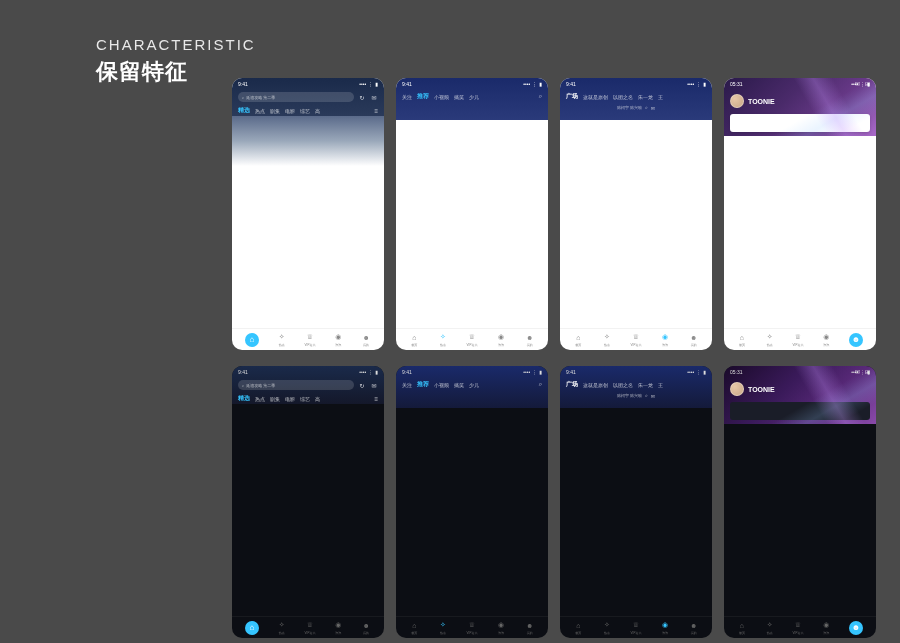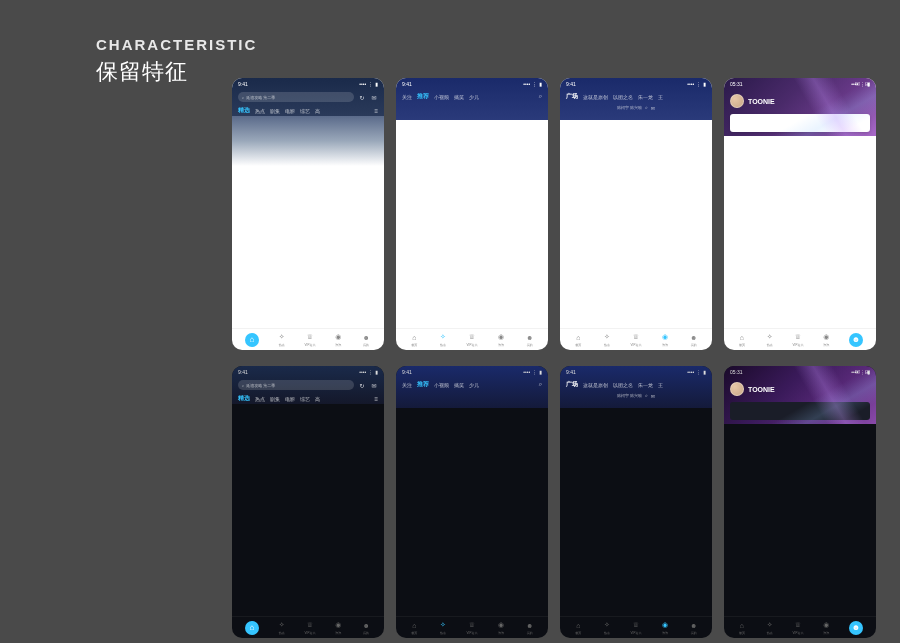--- a/index.html
+++ b/index.html
@@ -13,26 +13,26 @@
     }
     .header {
       position: absolute;
       left: 96px;
       top: 36px;
     }
     .subtitle {
       color: #e8e8e8;
       font-size: 15px;
       letter-spacing: 2px;
-      font-weight: 700;
+      font-weight: 400;
     }
     .title {
       color: #ffffff;
       font-size: 22px;
-      font-weight: 400;
+      font-weight: 700;
       margin-top: 4px;
       letter-spacing: 1px;
     }
     .grid {
       position: absolute;
       left: 232px;
       top: 78px;
       display: grid;
       grid-template-columns: repeat(4, 152px);
       grid-template-rows: repeat(2, 272px);

